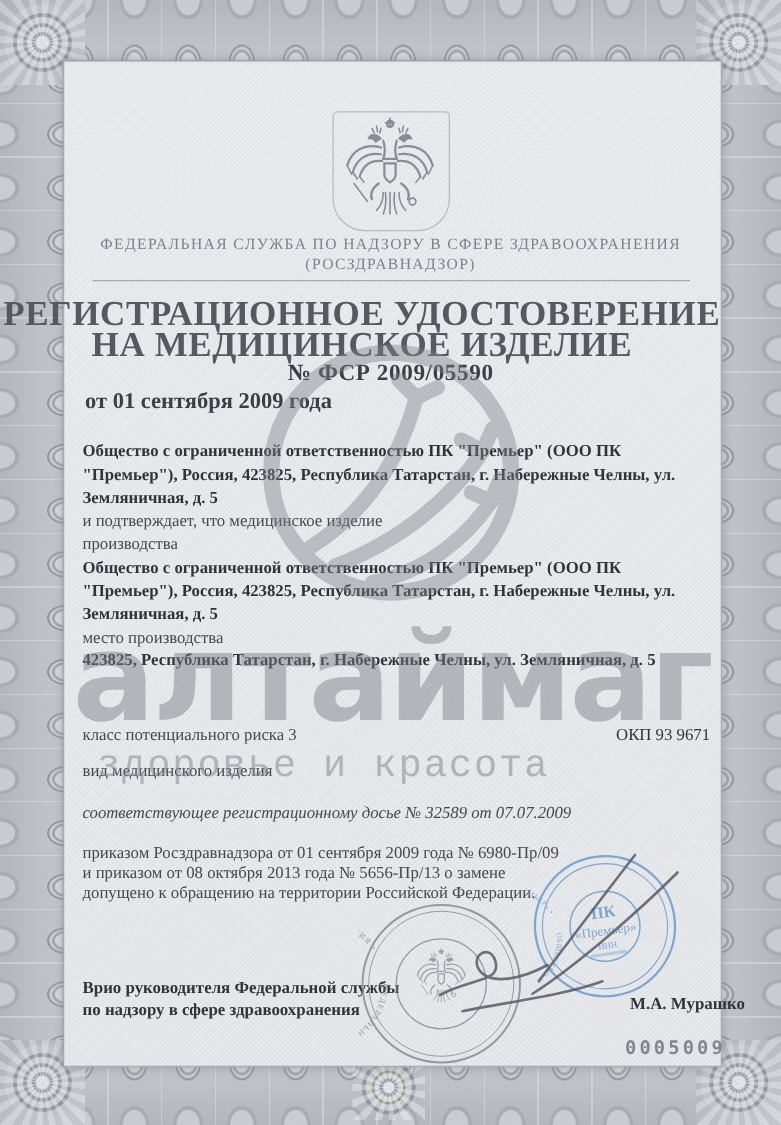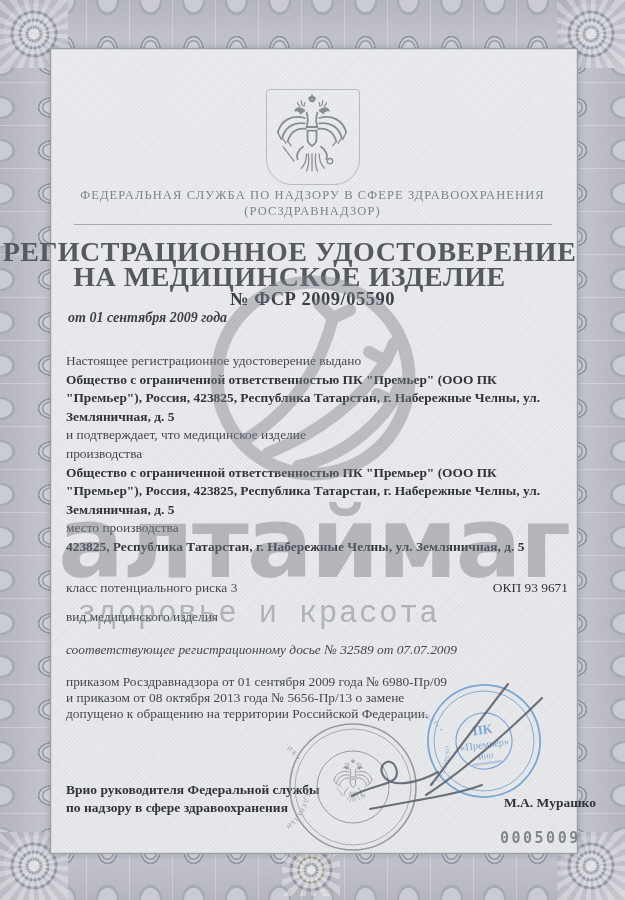--- a/index.html
+++ b/index.html
@@ -59,21 +59,21 @@
     border:1px solid rgba(125,128,140,.45);border-radius:4px 4px 26px 26px;}
   .issuer{position:absolute;left:0;width:625px;text-align:center;
     color:#7b7f8b;font-size:12.5px;letter-spacing:1.1px;}
   .issuer1{top:188px}.issuer2{top:204px}
   .hrule{position:absolute;left:74px;top:224px;width:478px;border-top:1px solid #a7a9b2;}
   .title{position:absolute;left:0;width:579px;text-align:center;font-weight:bold;
     color:#55575f;font-size:28px;letter-spacing:.5px;}
   .title1{top:236px}.title2{top:261px}
   .docnum{position:absolute;left:0;top:289px;width:625px;text-align:center;
     font-weight:bold;color:#3a3c44;font-size:18.5px;letter-spacing:.5px;}
-  .docdate{position:absolute;left:68px;top:310px;font-weight:bold;color:#3a3c44;font-size:14px;font-style:italic;}
+  .docdate{position:absolute;left:68px;top:310px;font-weight:bold;color:#3a3c44;font-size:18px;}
   .bodyflow{position:absolute;left:66px;top:352px;width:502px;
     font-size:13.4px;line-height:18.6px;color:#43454d;}
   .bodyflow .bold{font-weight:bold;color:#2e3037;}
   .riskrow{position:absolute;left:66px;top:580px;width:502px;display:flex;
     justify-content:space-between;font-size:13.4px;color:#43454d;}
   .riskrow .okp{font-weight:normal;color:#2e3037;}
   .kind{position:absolute;left:66px;top:609px;font-size:13.4px;color:#43454d;}
   .dossier{position:absolute;left:66px;top:642px;font-size:13.4px;color:#43454d;font-style:italic;}
   .orders{position:absolute;left:66px;top:674px;width:502px;
     font-size:13.4px;line-height:15.8px;color:#43454d;}
@@ -149,21 +149,20 @@
     <div class="issuer issuer1">ФЕДЕРАЛЬНАЯ СЛУЖБА ПО НАДЗОРУ В СФЕРЕ ЗДРАВООХРАНЕНИЯ</div>
     <div class="issuer issuer2">(РОСЗДРАВНАДЗОР)</div>
     <div class="hrule"></div>
 
     <div class="title title1">РЕГИСТРАЦИОННОЕ УДОСТОВЕРЕНИЕ</div>
     <div class="title title2">НА МЕДИЦИНСКОЕ ИЗДЕЛИЕ</div>
     <div class="docnum">№ ФСР 2009/05590</div>
     <div class="docdate">от 01 сентября 2009 года</div>
 
     <div class="bodyflow">
-      <div class="reg">Настоящее регистрационное удостоверение выдано</div>
       <div class="bold">Общество с ограниченной ответственностью ПК "Премьер" (ООО ПК "Премьер"), Россия, 423825, Республика Татарстан, г. Набережные Челны, ул. Земляничная, д. 5</div>
       <div class="reg">и подтверждает, что медицинское изделие</div>
       <div class="reg">производства</div>
       <div class="bold">Общество с ограниченной ответственностью ПК "Премьер" (ООО ПК "Премьер"), Россия, 423825, Республика Татарстан, г. Набережные Челны, ул. Земляничная, д. 5</div>
       <div class="reg">место производства</div>
       <div class="bold">423825, Республика Татарстан, г. Набережные Челны, ул. Земляничная, д. 5</div>
     </div>
 
     <div class="riskrow">
       <span>класс потенциального риска 3</span>

